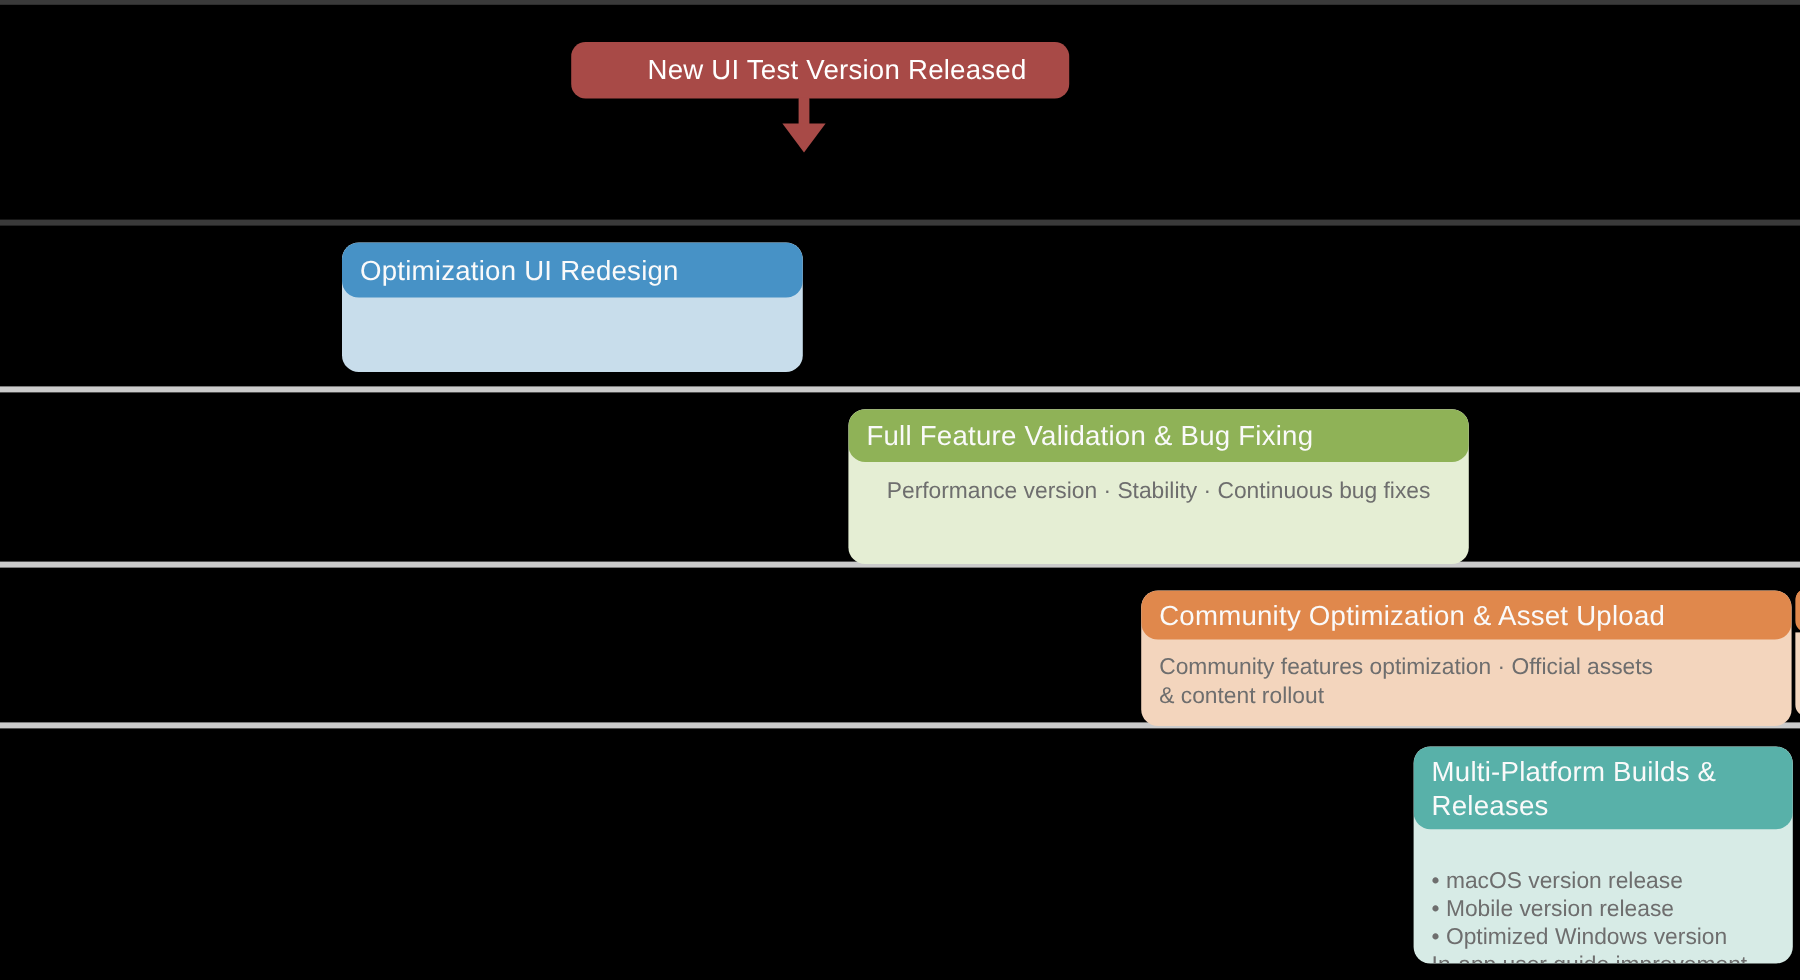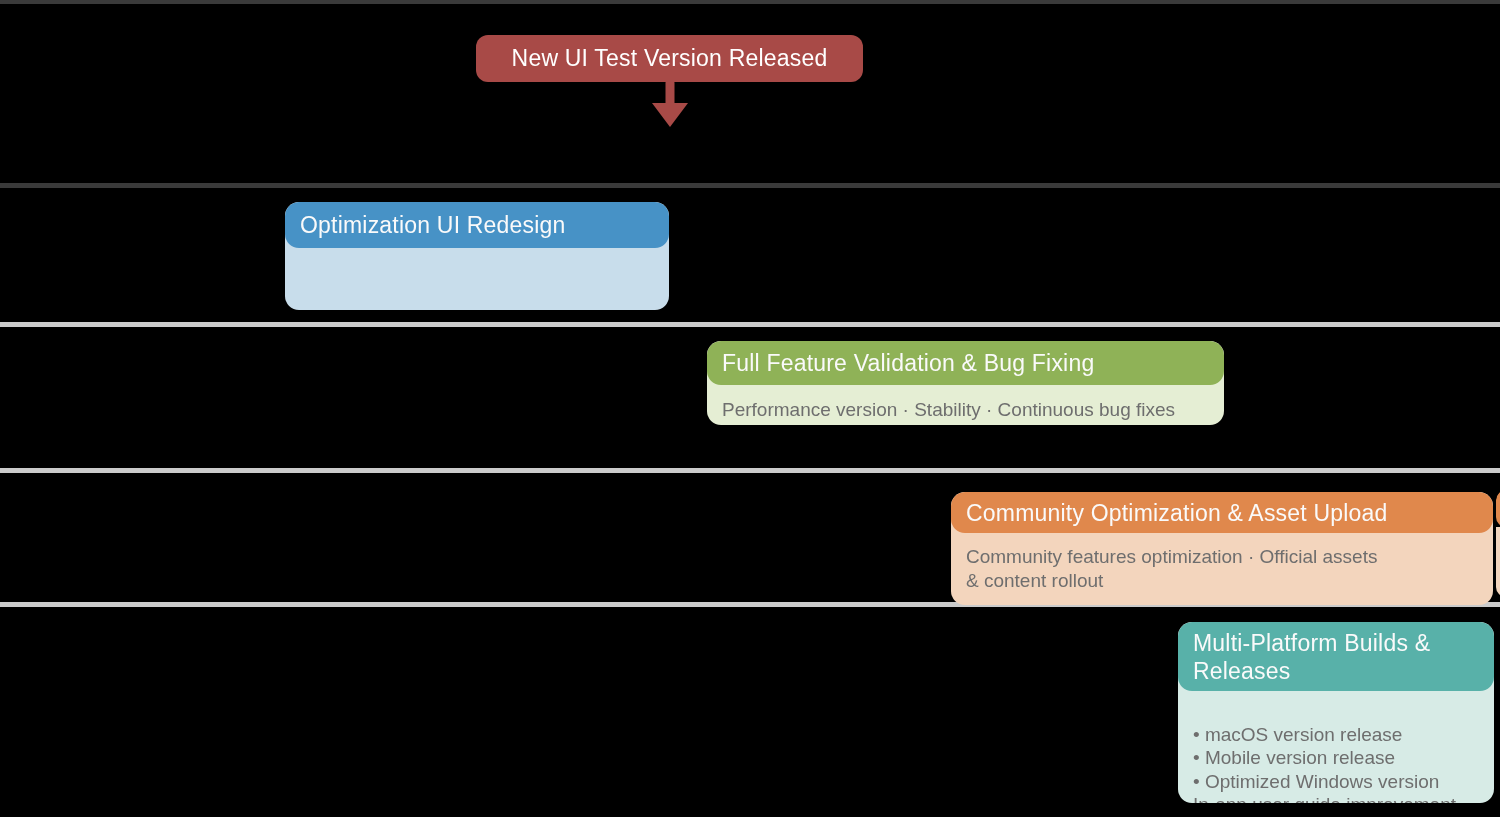--- a/index.html
+++ b/index.html
@@ -24,20 +24,21 @@
   
   .banner {
     position: absolute;
     left: 476px; top: 35px;
     width: 387px; height: 47px;
     border-radius: 12px;
     display: flex; align-items: center; justify-content: center;
     color: #ffffff;
     font-size: 23px;
     letter-spacing: 0.2px;
+    padding-left: 28px;
   }
 
   .arrow-wrap { position: absolute; left: 644px; top: 81px; width: 52px; height: 47px; }
 
   
   .card {
     position: absolute;
     border-radius: 14px;
     overflow: hidden;
   }
@@ -54,21 +55,21 @@
     padding: 8px 15px;
     font-size: 19px;
     line-height: 24px;
     color: #6e6e6e;
     white-space: pre-line;
   }
 
   .card-blue   { left: 285px;  top: 202px; width: 384px; height: 108px; }
   .card-blue   .card-header { height: 46px; }
 
-  .card-green  { left: 707px;  top: 341px; width: 517px; height: 84px; }
+  .card-green  { left: 707px;  top: 341px; width: 517px; height: 129px; text-align: center; }
   .card-green  .card-header { height: 44px; }
   .card-green  .card-body   { padding-top: 13px; }
 
   .card-orange { left: 951px;  top: 492px; width: 542px; height: 113px; }
   .card-orange .card-header { height: 41px; }
   .card-orange .card-body   { padding-top: 12px; }
 
   .card-teal   { left: 1178px; top: 622px; width: 316px; height: 181px; }
   .card-teal   .card-header { height: 69px; }
   .card-teal   .card-body   { padding-top: 2px; line-height: 23.4px; margin-top: 30px; }

